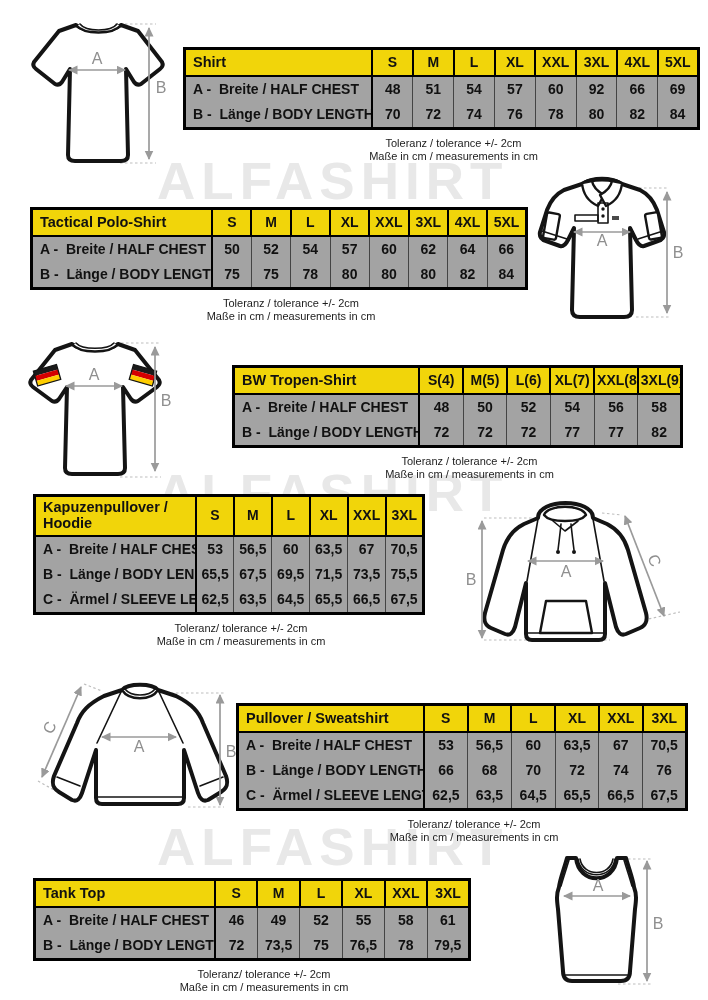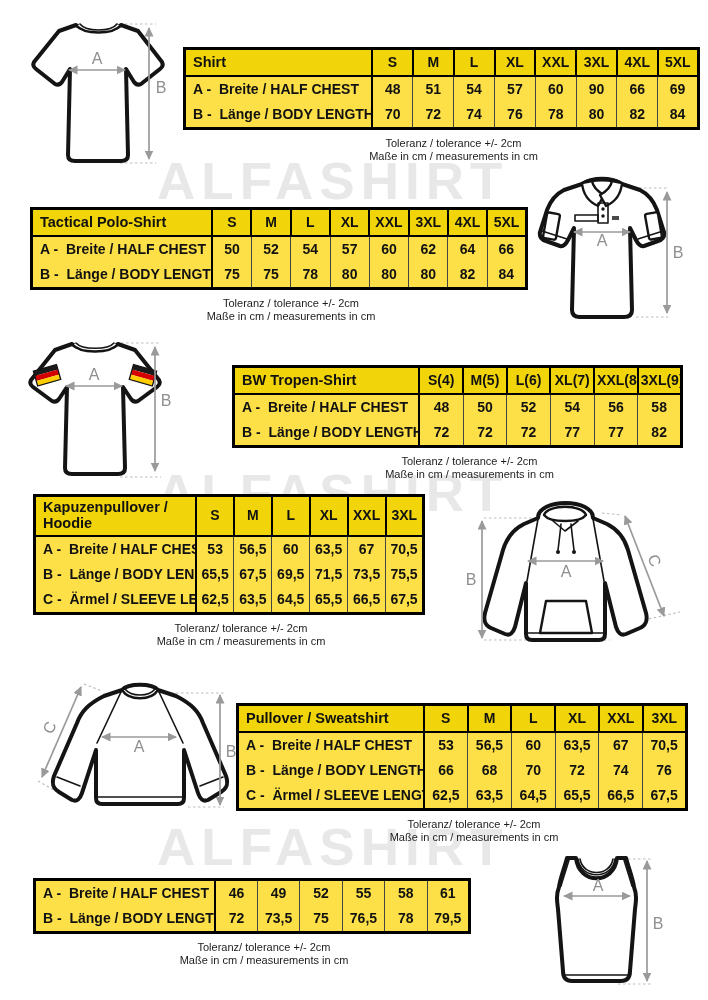--- a/index.html
+++ b/index.html
@@ -3,21 +3,21 @@
 <meta charset="utf-8">
 <style>
   html,body{margin:0;padding:0;background:#fff;}
   #page{position:relative;width:708px;height:1000px;background:#ffffff;overflow:hidden;
         font-family:"Liberation Sans",sans-serif;}
   .watermark{position:absolute;left:157px;z-index:0;white-space:nowrap;
              font-weight:bold;font-size:53px;letter-spacing:6px;color:#e8e8e8;
              transform:scaleY(0.98);user-select:none;}
   .table-block{position:absolute;z-index:2;}
   table.size-table{border-collapse:collapse;width:100%;table-layout:fixed;
-                   border:3px solid #000;background:#fde047;}
+                   border:3px solid #000;background:#a3a3a3;}
   table.size-table th,table.size-table td{
       font-size:14px;font-weight:bold;color:#111;line-height:1.1;
       padding:3px 2px;overflow:hidden;}
   table.size-table tr.head th{background:#f1d50a;border-bottom:2.5px solid #000;
       border-left:2px solid #000;height:19px;}
   table.size-table th.title{text-align:left;padding-left:7px;border-left:none;font-size:14.5px;}
   table.size-table th.size{text-align:center;}
   table.size-table td{border-left:1.5px solid #444;height:19px;}
   table.size-table td.lbl{text-align:left;padding-left:7px;border-left:none;
       white-space:pre;border-right:2px solid #000;}
@@ -85,21 +85,21 @@
             <th class="size">4XL</th>
             <th class="size">5XL</th>
           </tr>
           <tr>
             <td class="lbl">A -  Breite / HALF CHEST</td>
             <td class="val">48</td>
             <td class="val">51</td>
             <td class="val">54</td>
             <td class="val">57</td>
             <td class="val">60</td>
-            <td class="val">90</td>
+            <td class="val">92</td>
             <td class="val">66</td>
             <td class="val">69</td>
           </tr>
           <tr>
             <td class="lbl">B -  Länge / BODY LENGTH</td>
             <td class="val">70</td>
             <td class="val">72</td>
             <td class="val">74</td>
             <td class="val">76</td>
             <td class="val">78</td>
@@ -445,20 +445,29 @@
         <colgroup>
           <col style="width:41.5%">
           <col>
           <col>
           <col>
           <col>
           <col>
           <col>
         </colgroup>
         <tbody>
+          <tr class="head">
+            <th class="title">Tank Top</th>
+            <th class="size">S</th>
+            <th class="size">M</th>
+            <th class="size">L</th>
+            <th class="size">XL</th>
+            <th class="size">XXL</th>
+            <th class="size">3XL</th>
+          </tr>
           <tr>
             <td class="lbl">A -  Breite / HALF CHEST</td>
             <td class="val">46</td>
             <td class="val">49</td>
             <td class="val">52</td>
             <td class="val">55</td>
             <td class="val">58</td>
             <td class="val">61</td>
           </tr>
           <tr>

